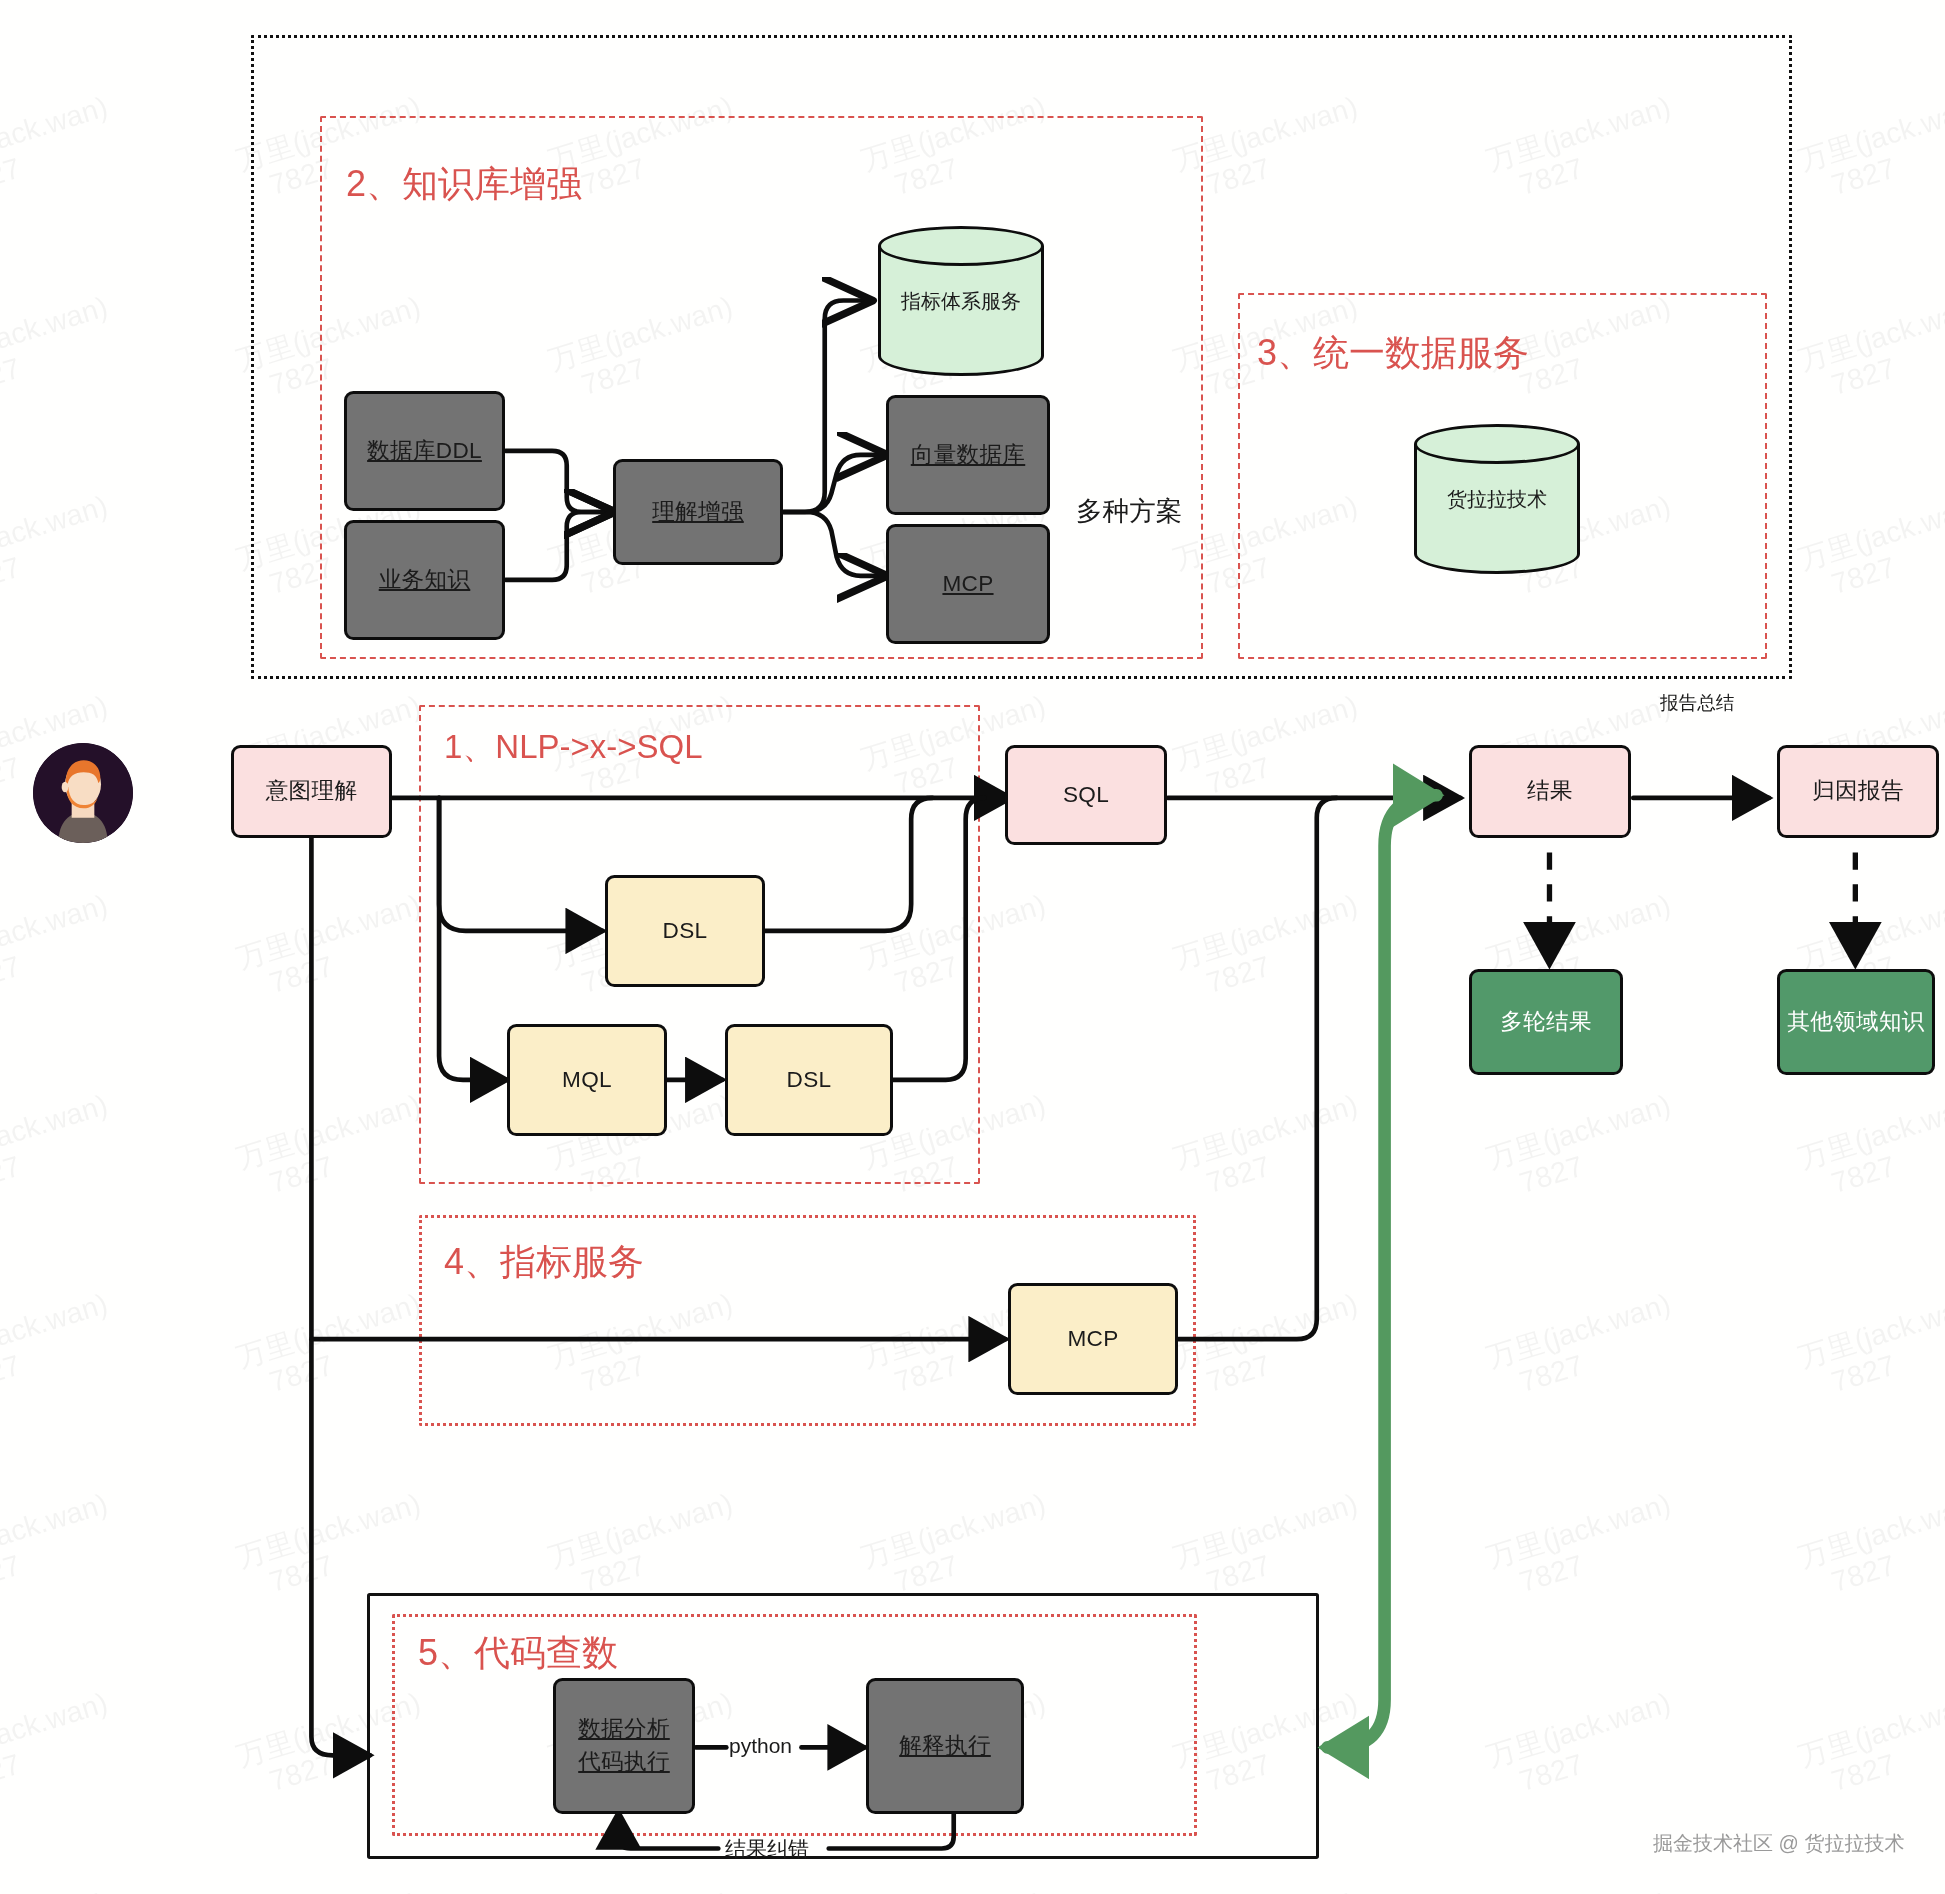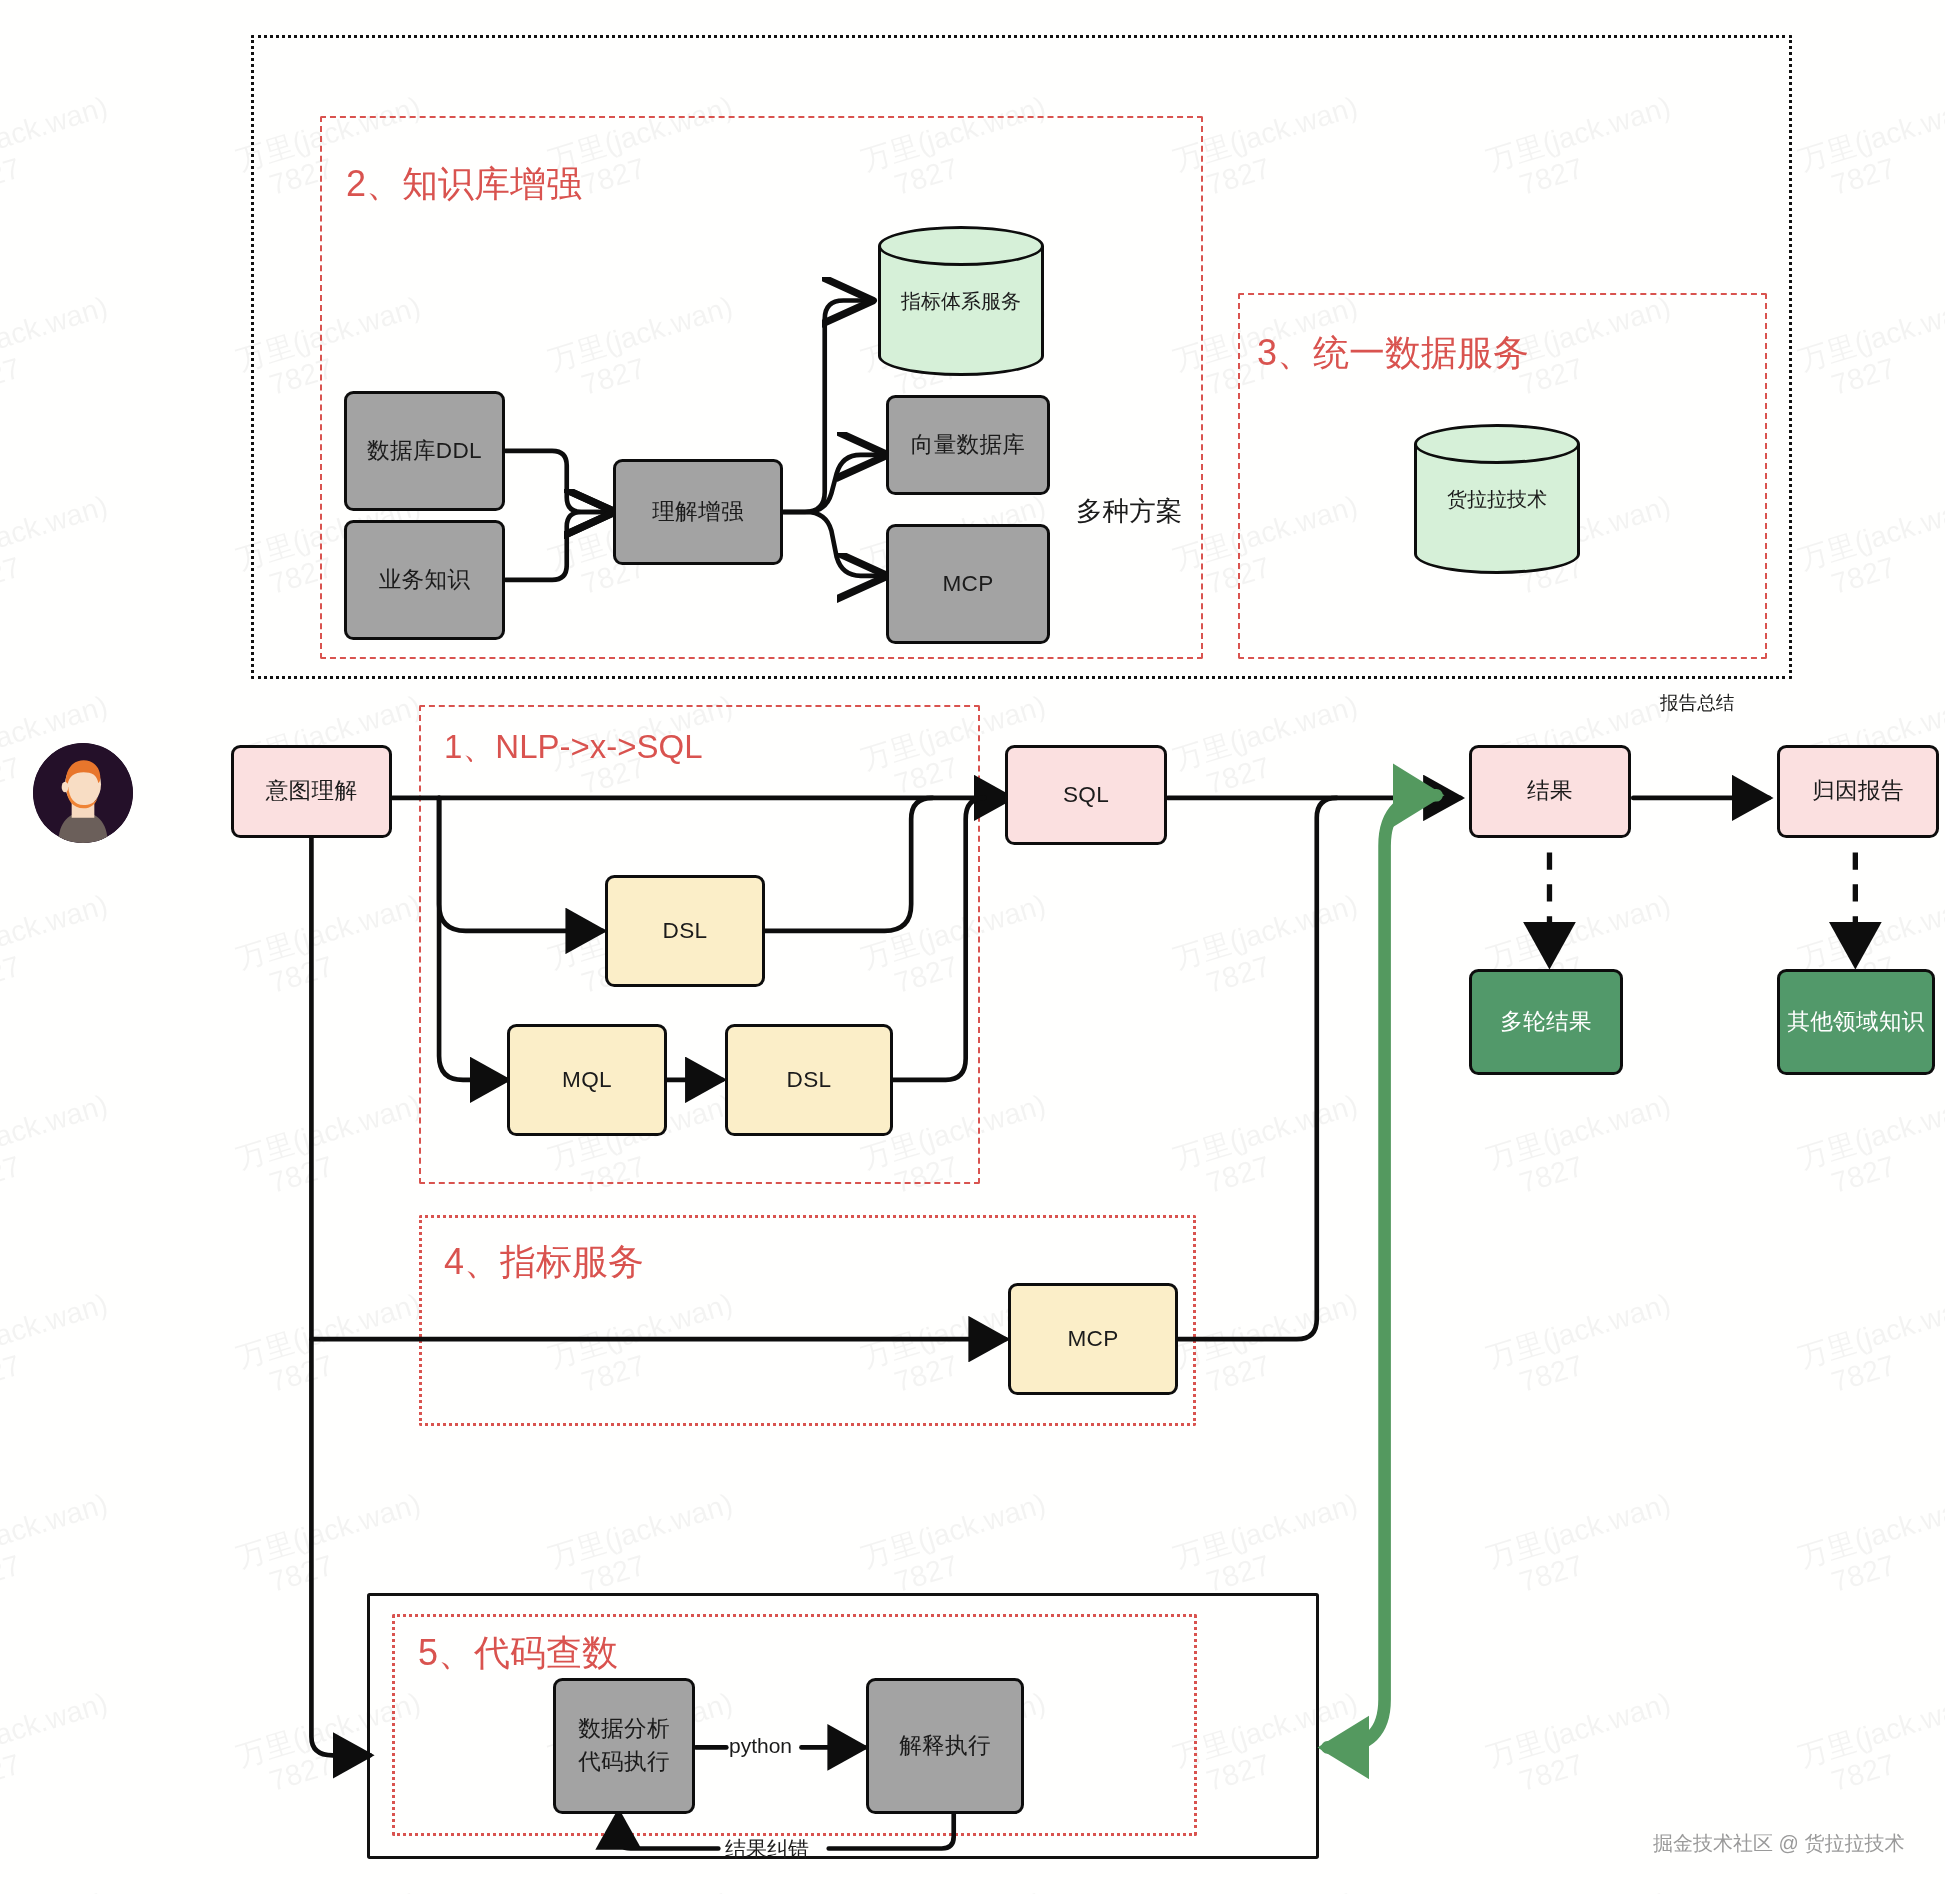--- a/index.html
+++ b/index.html
@@ -17,21 +17,21 @@
   .dot-red{position:absolute;border:3.3px dotted #d9534f;border-radius:2px;box-sizing:border-box;}
   .solid-black{position:absolute;border:3.3px solid #111;border-radius:2.7px;box-sizing:border-box;}
 
   .sec-title{position:absolute;color:#d9534f;font-size:36px;white-space:nowrap;
              font-family:"Liberation Sans",sans-serif;}
 
   
   .node{position:absolute;box-sizing:border-box;border:3.3px solid #0d0d0d;border-radius:9.3px;
         display:flex;align-items:center;justify-content:center;text-align:center;
         font-size:22.6px;color:#1b1b1b;line-height:1.45;letter-spacing:0.3px;}
-  .n-blue{background:#a3a3a3;}
+  .n-blue{background:#737373;text-decoration:underline;}
   .n-pink{background:#fbe0e0;}
   .n-yellow{background:#fbeec8;}
   .n-green{background:#52996a;color:#fff;border-color:#0d0d0d;}
 
   
   .cyl{position:absolute;}
   .cyl .body{position:absolute;left:0;right:0;top:20px;bottom:20px;background:#d6f0d8;
              border-left:3.3px solid #0d0d0d;border-right:3.3px solid #0d0d0d;box-sizing:border-box;}
   .cyl .top{position:absolute;left:0;right:0;top:0;height:40px;background:#d6f0d8;
             border:3.3px solid #0d0d0d;border-radius:50%;box-sizing:border-box;}
@@ -306,21 +306,21 @@
   <div class="node n-blue" style="left:613px;top:459px;width:170px;height:106px;">理解增强</div>
 
   <div class="cyl" style="left:878px;top:226px;width:166px;height:150px;">
     <div class="body"></div>
     <div class="bot"></div>
     <div class="bot-mask"></div>
     <div class="top"></div>
     <div class="lbl">指标体系服务</div>
   </div>
 
-  <div class="node n-blue" style="left:886px;top:395px;width:164px;height:100px;">向量数据库</div>
+  <div class="node n-blue" style="left:886px;top:395px;width:164px;height:120px;">向量数据库</div>
   <div class="node n-blue" style="left:886px;top:524px;width:164px;height:120px;">MCP</div>
 
   <div class="flabel" style="left:1076px;top:493px;">多种方案</div>
 
   <div class="cyl" style="left:1414px;top:424px;width:166px;height:150px;">
     <div class="body"></div>
     <div class="bot"></div>
     <div class="bot-mask"></div>
     <div class="top"></div>
     <div class="lbl">货拉拉技术</div>

